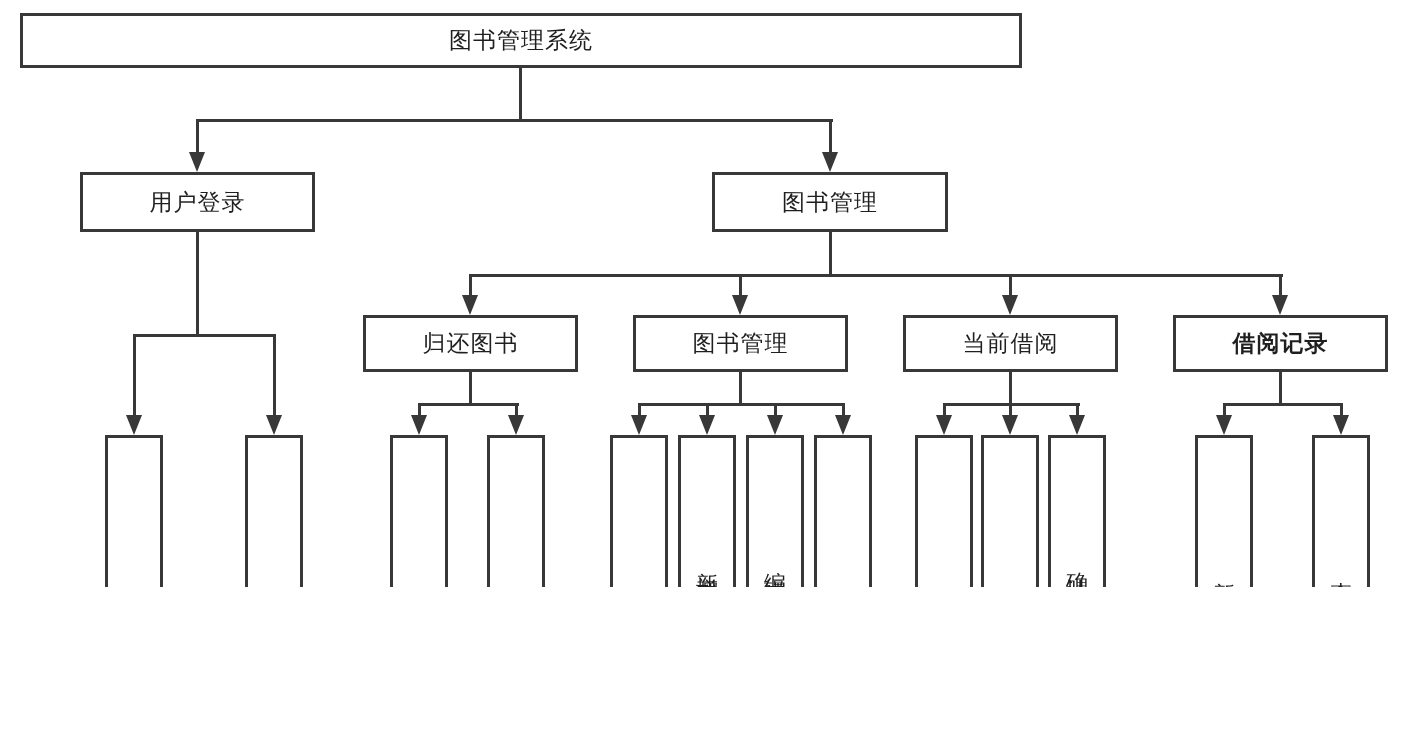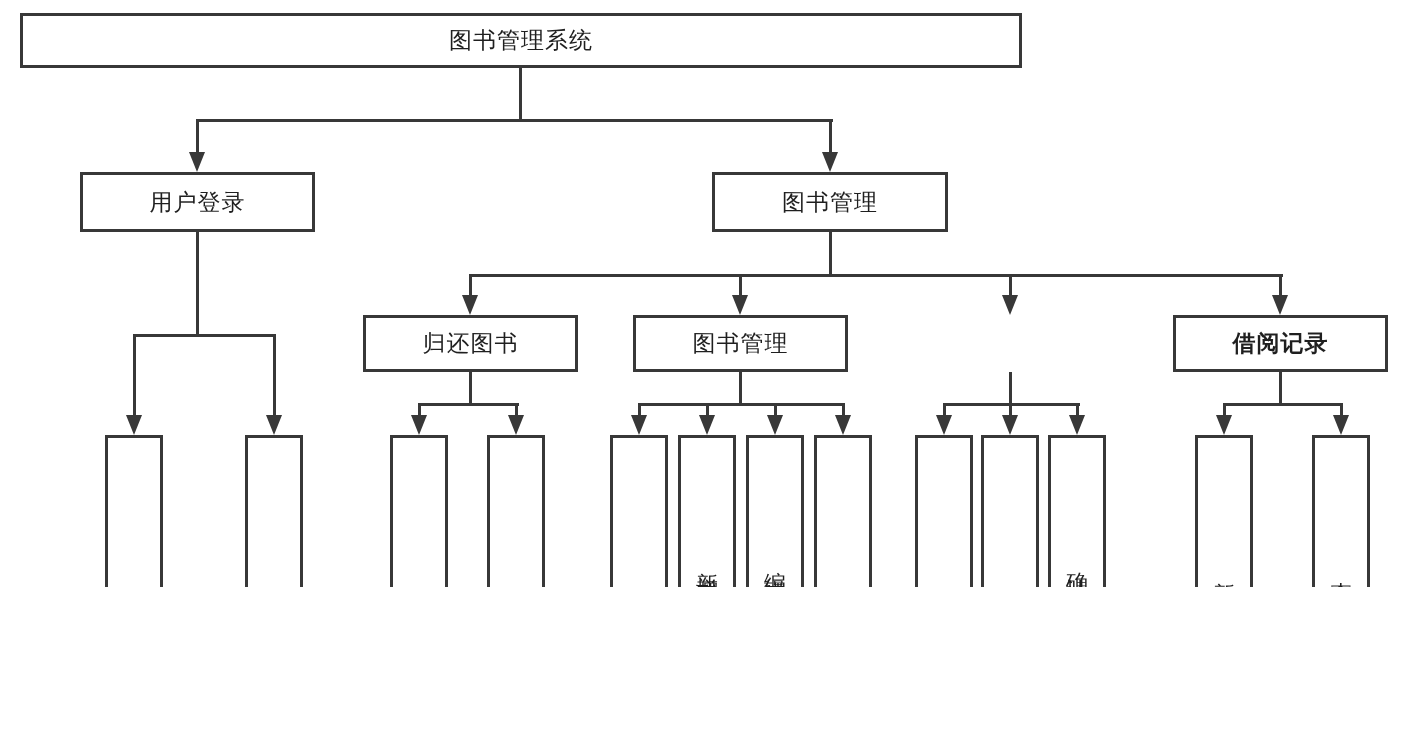--- a/index.html
+++ b/index.html
@@ -59,20 +59,23 @@
   <div class="line" style="left:1009px;top:274px;width:3px;height:24px;"></div>
   <div class="arrow" style="left:1002px;top:295px;"></div>
   <div class="line" style="left:1279px;top:274px;width:3px;height:24px;"></div>
   <div class="arrow" style="left:1272px;top:295px;"></div>
 
   <div class="box hbox" style="left:363px;top:315px;width:215px;height:57px;">
     <span>归还图书</span>
   </div>
   <div class="box hbox" style="left:633px;top:315px;width:215px;height:57px;">
     <span>图书管理</span>
+  </div>
+  <div class="box hbox" style="left:903px;top:315px;width:215px;height:57px;">
+    <span>当前借阅</span>
   </div>
   <div class="box hbox" style="left:1173px;top:315px;width:215px;height:57px;font-weight:bold;">
     <span>借阅记录</span>
   </div>
 
   <div class="line" style="left:469px;top:372px;width:3px;height:34px;"></div>
   <div class="line" style="left:418px;top:403px;width:101px;height:3px;"></div>
   <div class="line" style="left:418px;top:403px;width:3px;height:15px;"></div>
   <div class="arrow" style="left:411px;top:415px;"></div>
   <div class="line" style="left:515px;top:403px;width:3px;height:15px;"></div>

